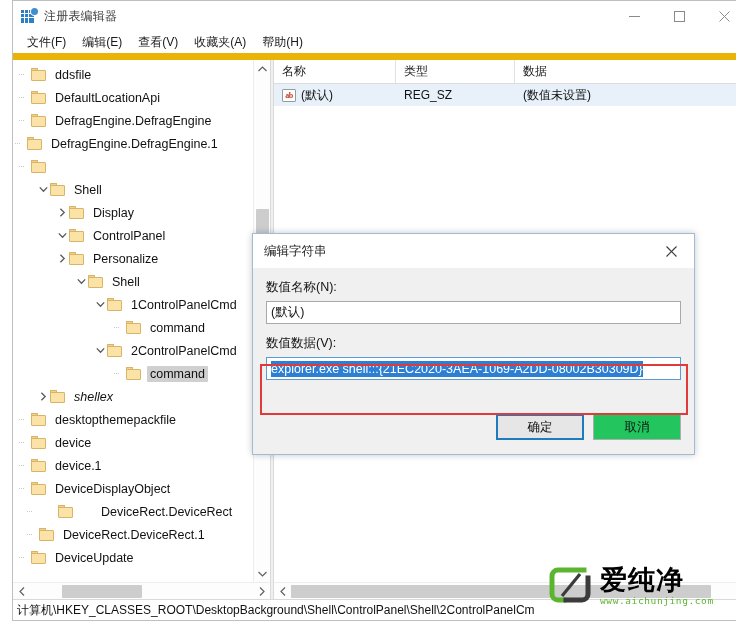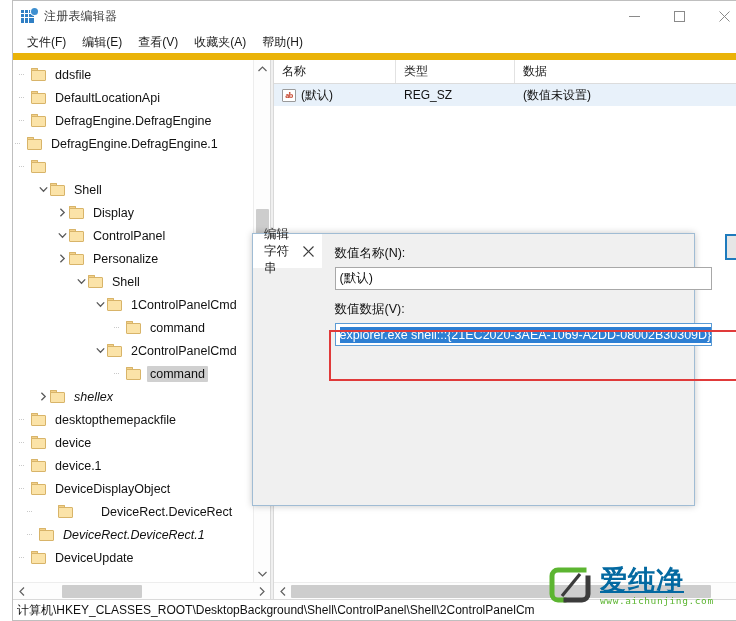--- a/index.html
+++ b/index.html
@@ -328,27 +328,27 @@
     color: #111111;
     white-space: nowrap;
     overflow: hidden;
     box-sizing: border-box;
   }
 
   
   #edit-string-dialog {
     position: absolute;
     left: 252px; top: 233px;
-    width: 443px; height: 273px;
+    width: 443px; height: 222px;
     background: #f0f0f0;
     border: 1px solid #a0bcd4;
     box-sizing: border-box;
     box-shadow: 0 0 7px rgba(0,0,0,0.22);
     display: flex;
-    flex-direction: row;
+    flex-direction: column;
   }
   .dlg-titlebar {
     height: 34px;
     flex: 0 0 34px;
     background: #ffffff;
     display: flex;
     align-items: center;
   }
   .dlg-title {
     margin-left: 11px;
@@ -445,25 +445,24 @@
     margin-right: 6px;
   }
   .wm-text {
     display: flex;
     flex-direction: column;
     justify-content: center;
   }
   .wm-cn {
     font-size: 27px;
     font-weight: bold;
-    color: #0369a1;
+    color: #000000;
     line-height: 30px;
     letter-spacing: 1px;
     font-family: "DejaVu Sans", "Liberation Sans", sans-serif;
-    text-decoration: underline;
   }
   .wm-url {
     font-size: 9.5px;
     color: #5cb531;
     letter-spacing: 0.6px;
     line-height: 12px;
     font-family: "DejaVu Sans Mono", monospace;
   }
 </style>
 </head>
@@ -742,21 +741,21 @@
                 <svg width="11" height="11" viewBox="0 0 11 11">
                   <line x1="0" y1="5.5" x2="6" y2="5.5" stroke="#c9c9c9" stroke-width="1" stroke-dasharray="1 1"></line>
                 </svg>
               </div>
               <div class="folder">
                 <div class="tab"></div>
                 <div class="body"></div>
               </div>
               <span class="label">DeviceRect.DeviceRect</span>
             </div>
-            <div class="tnode" style="padding-left: 12px; font-style: italic;">
+            <div class="tnode" style="padding-left: 12px;">
               <div class="twist">
                 <svg width="11" height="11" viewBox="0 0 11 11">
                   <line x1="0" y1="5.5" x2="6" y2="5.5" stroke="#c9c9c9" stroke-width="1" stroke-dasharray="1 1"></line>
                 </svg>
               </div>
               <div class="folder">
                 <div class="tab"></div>
                 <div class="body"></div>
               </div>
               <span class="label">DeviceRect.DeviceRect.1</span>

